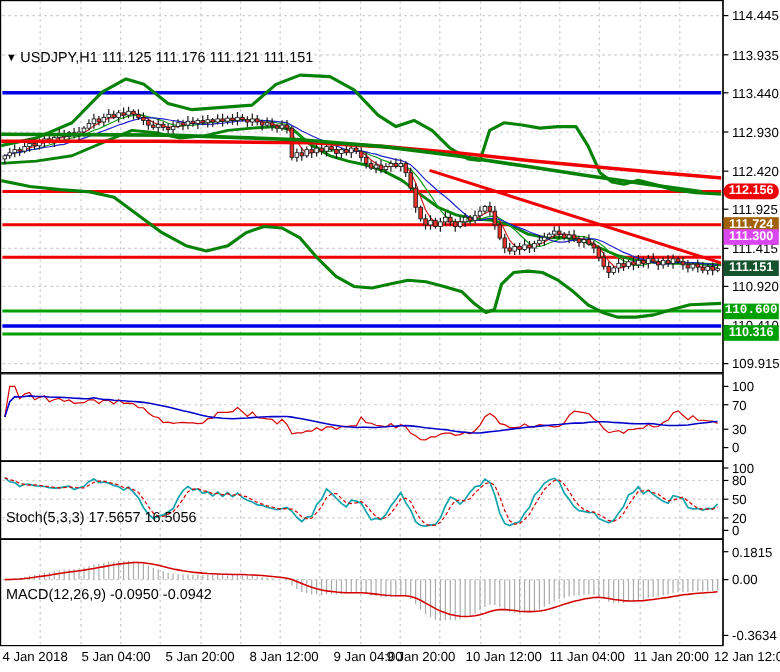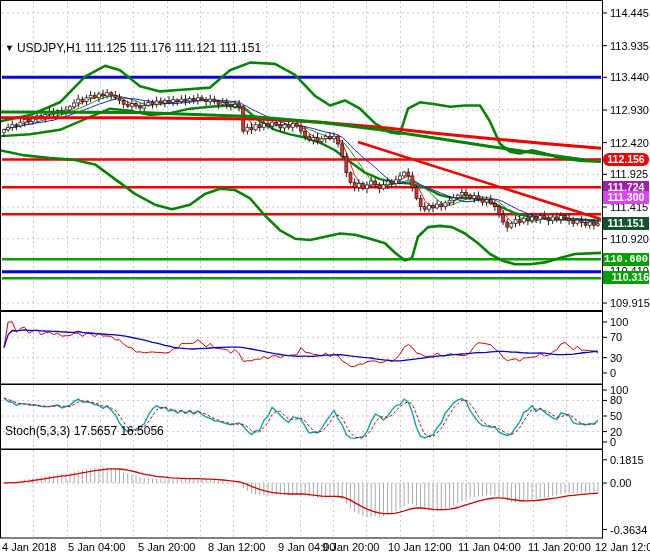--- a/index.html
+++ b/index.html
@@ -649,22 +649,23 @@
         <text x="388" y="551">10 Jan 12:00</text>
         <text x="458" y="551">11 Jan 04:00</text>
         <text x="528" y="551">11 Jan 20:00</text>
         <text x="595" y="551">12 Jan 12:00</text>
       </g>
     </svg>
 
   <div id="title-row" class="overlay"><span class="arr">▼</span><span>USDJPY,H1 111.125 111.176 111.121 111.151</span></div>
 
   <div id="stoch-label" class="overlay ind-label">Stoch(5,3,3) 17.5657 16.5056</div>
+  <div id="macd-label" class="overlay ind-label">MACD(12,26,9) -0.0950 -0.0942</div>
 
   <div id="badges">
       <div class="badge" style="top: 153px; background: rgb(240, 0, 0); border-radius: 6px;">112.156</div>
-      <div class="badge" style="top: 180.7px; background: #a21caf; text-align: center;">111.724</div>
+      <div class="badge" style="top: 180.7px; background: #a16207; text-align: center;">111.724</div>
       <div class="badge" style="top: 191px; background: #d946ef;">111.300</div>
       <div class="badge" style="top: 217.4px; background: #14532d;">111.151</div>
       <div class="badge" style="top: 252.7px; background: rgb(0, 160, 0); font-family: Liberation Mono, monospace;">110.600</div>
-      <div class="badge" style="top: 270.8px; background: rgb(0, 160, 0); text-align: right;">110.316</div>
+      <div class="badge" style="top: 270.8px; background: rgb(0, 160, 0);">110.316</div>
     </div>
 </div>
 
 </body></html>

